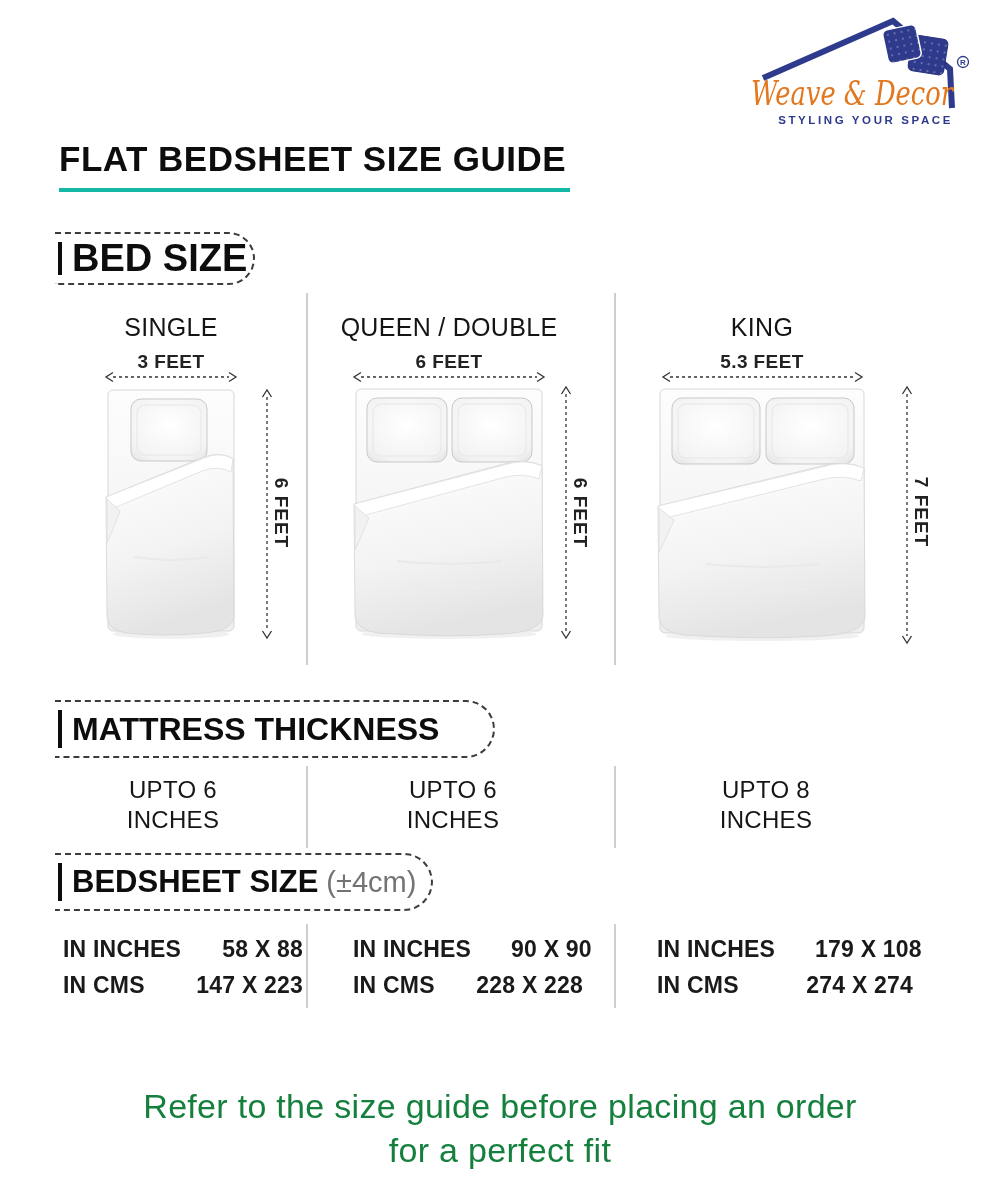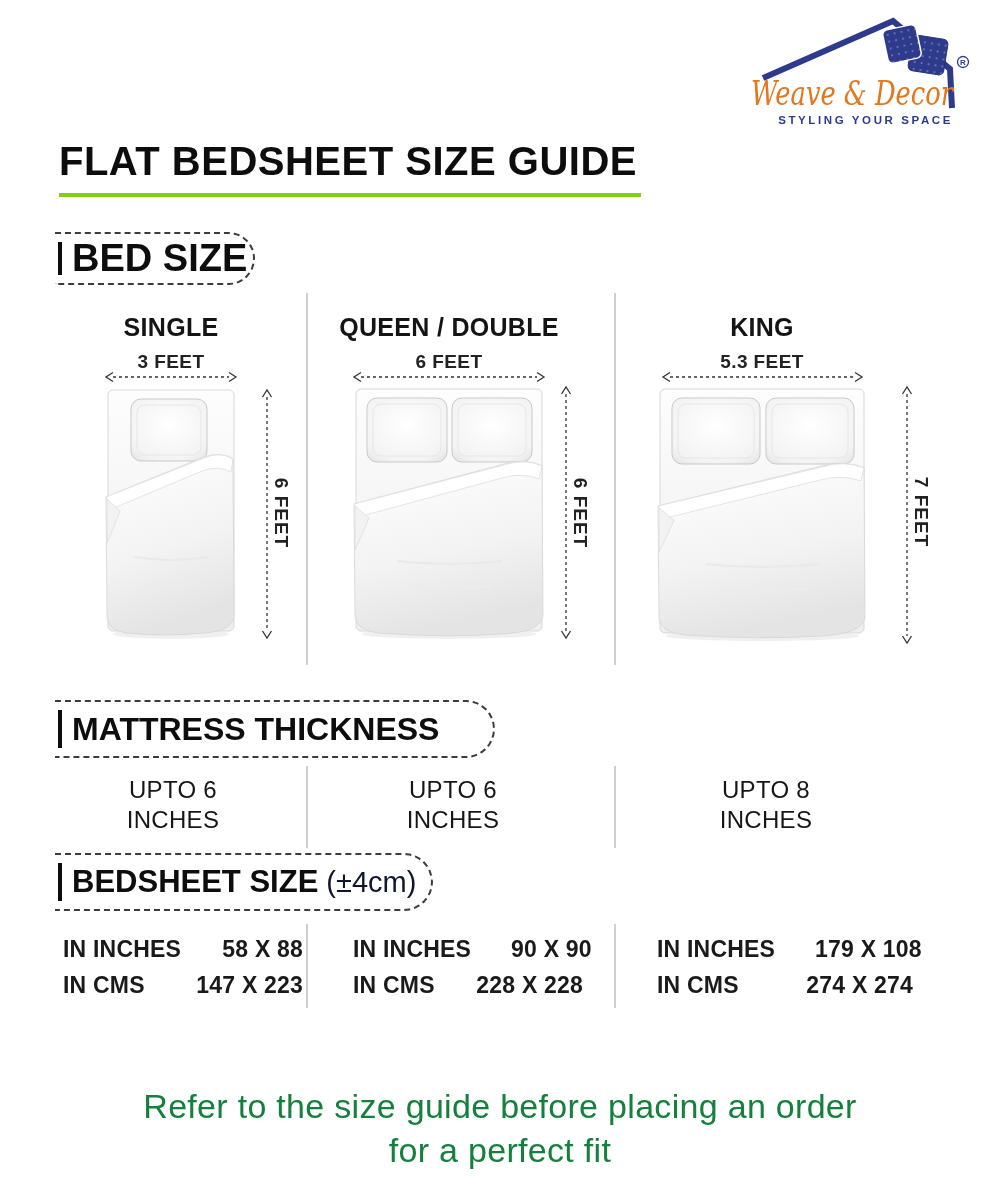--- a/index.html
+++ b/index.html
@@ -3,35 +3,35 @@
 <meta charset="utf-8">
 <style>
   html,body{margin:0;padding:0;background:#fff;}
   .canvas{
     position:relative;width:1000px;height:1200px;background:#ffffff;
     font-family:"Liberation Sans",sans-serif;color:#111;overflow:hidden;
   }
   .abs{position:absolute;}
   
   .page-title{
-    font-size:40px;font-weight:700;letter-spacing:.5px;color:#0d0d0d;
-    border-bottom:4px solid #84cc16;padding:0 4px 9px 0;display:inline-block;white-space:nowrap;
+    font-size:35px;font-weight:700;letter-spacing:.5px;color:#0d0d0d;
+    border-bottom:4px solid #14b8a6;padding:0 4px 9px 0;display:inline-block;white-space:nowrap;
   }
   
   .pill{
     box-sizing:border-box;border:2px dashed #3c3c3c;border-left:none;
     border-radius:0 30px 30px 0;background:#fff;display:flex;align-items:center;
   }
   .pill .bar{position:absolute;left:3px;top:8px;bottom:8px;width:4px;background:#0d0d0d;}
   .pill .pill-text{font-weight:700;color:#0d0d0d;padding-left:17px;white-space:nowrap;}
-  .pill .pill-note{font-weight:400;color:#0f172a;margin-left:8px;white-space:nowrap;}
+  .pill .pill-note{font-weight:400;color:#737373;margin-left:8px;white-space:nowrap;}
   
   .vdiv{position:absolute;width:2px;background:#cfcfcf;}
   
-  .col-header{font-size:25px;font-weight:700;text-align:center;letter-spacing:.3px;color:#141414;}
+  .col-header{font-size:25px;font-weight:400;text-align:center;letter-spacing:.3px;color:#141414;}
   .feet-label{font-size:19px;font-weight:700;text-align:center;letter-spacing:.4px;color:#222;}
   .vlabel{
     position:absolute;transform:translate(-50%,-50%) rotate(90deg);
     font-size:19px;font-weight:700;letter-spacing:1px;white-space:nowrap;color:#222;
   }
   .thickness{
     font-size:24px;font-weight:400;line-height:30px;text-align:center;color:#161616;letter-spacing:.3px;
   }
   .size-row{
     display:flex;justify-content:space-between;align-items:flex-end;

